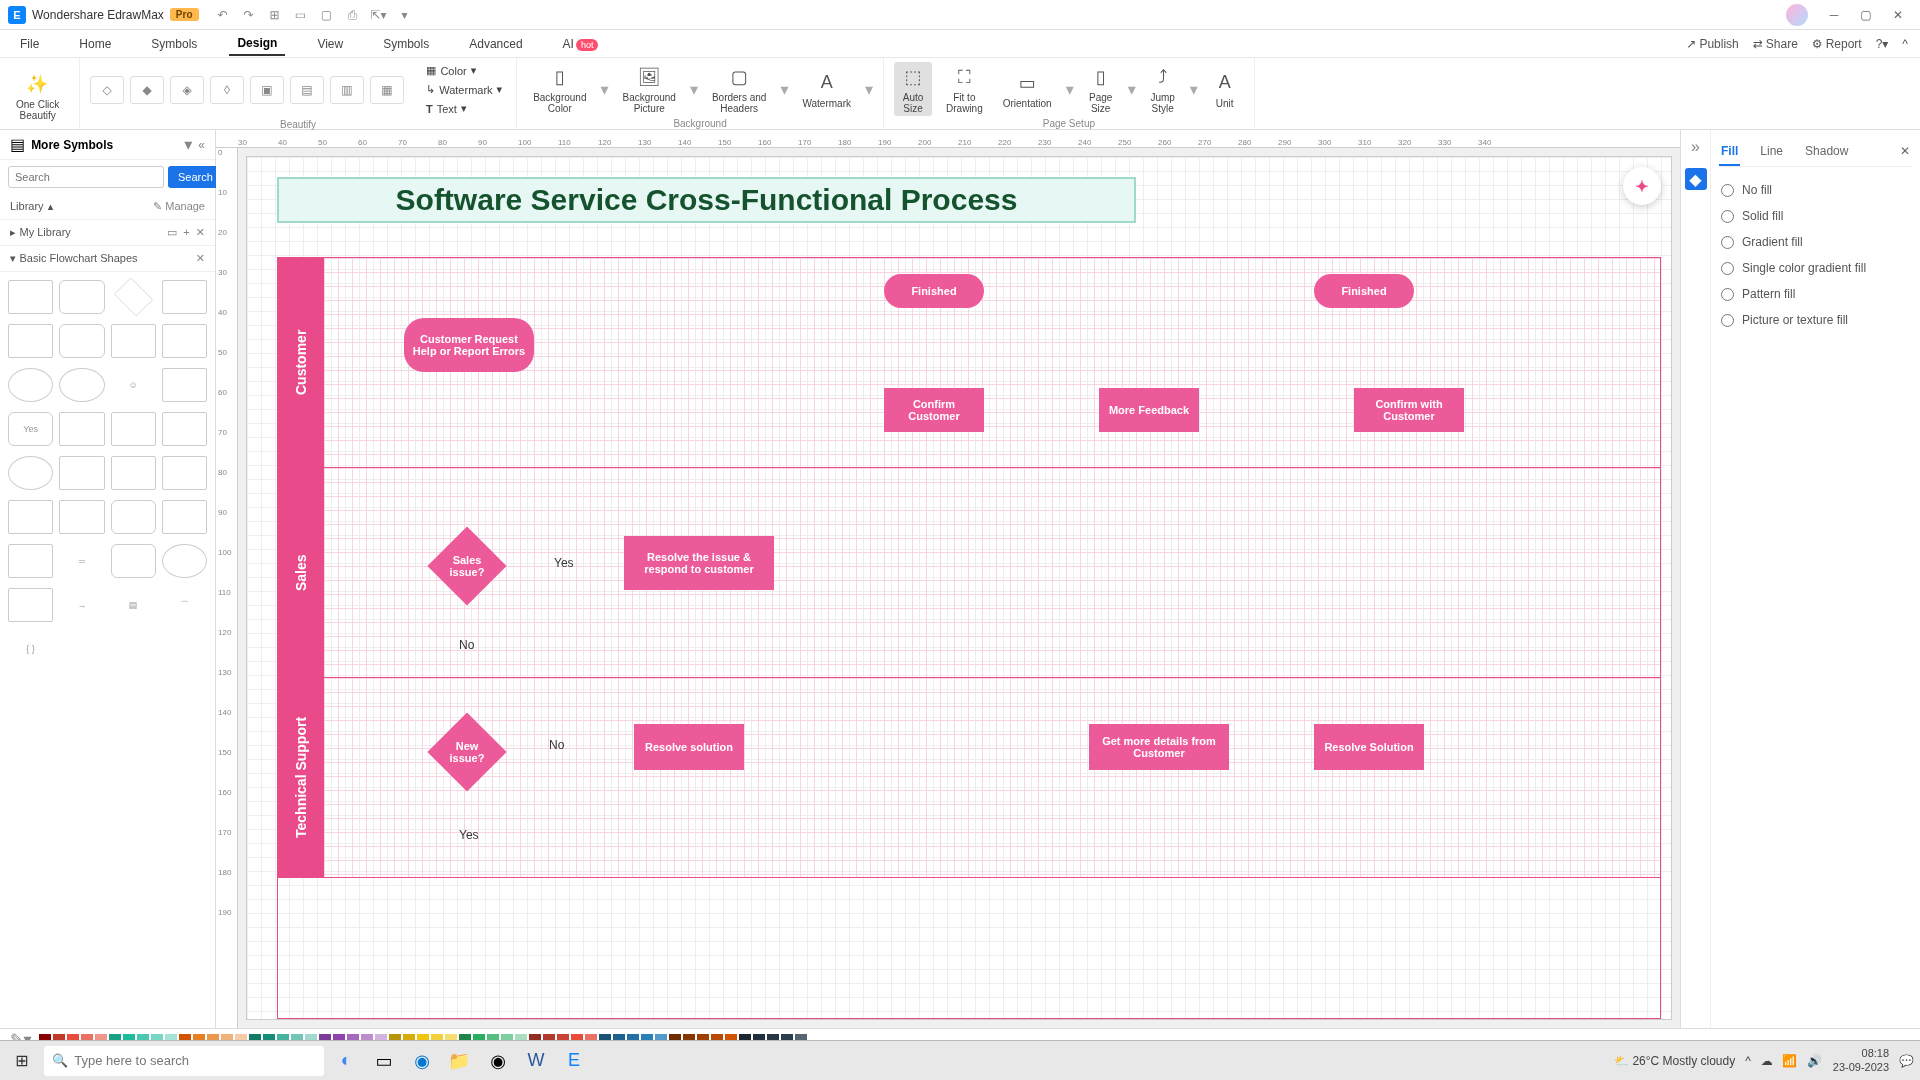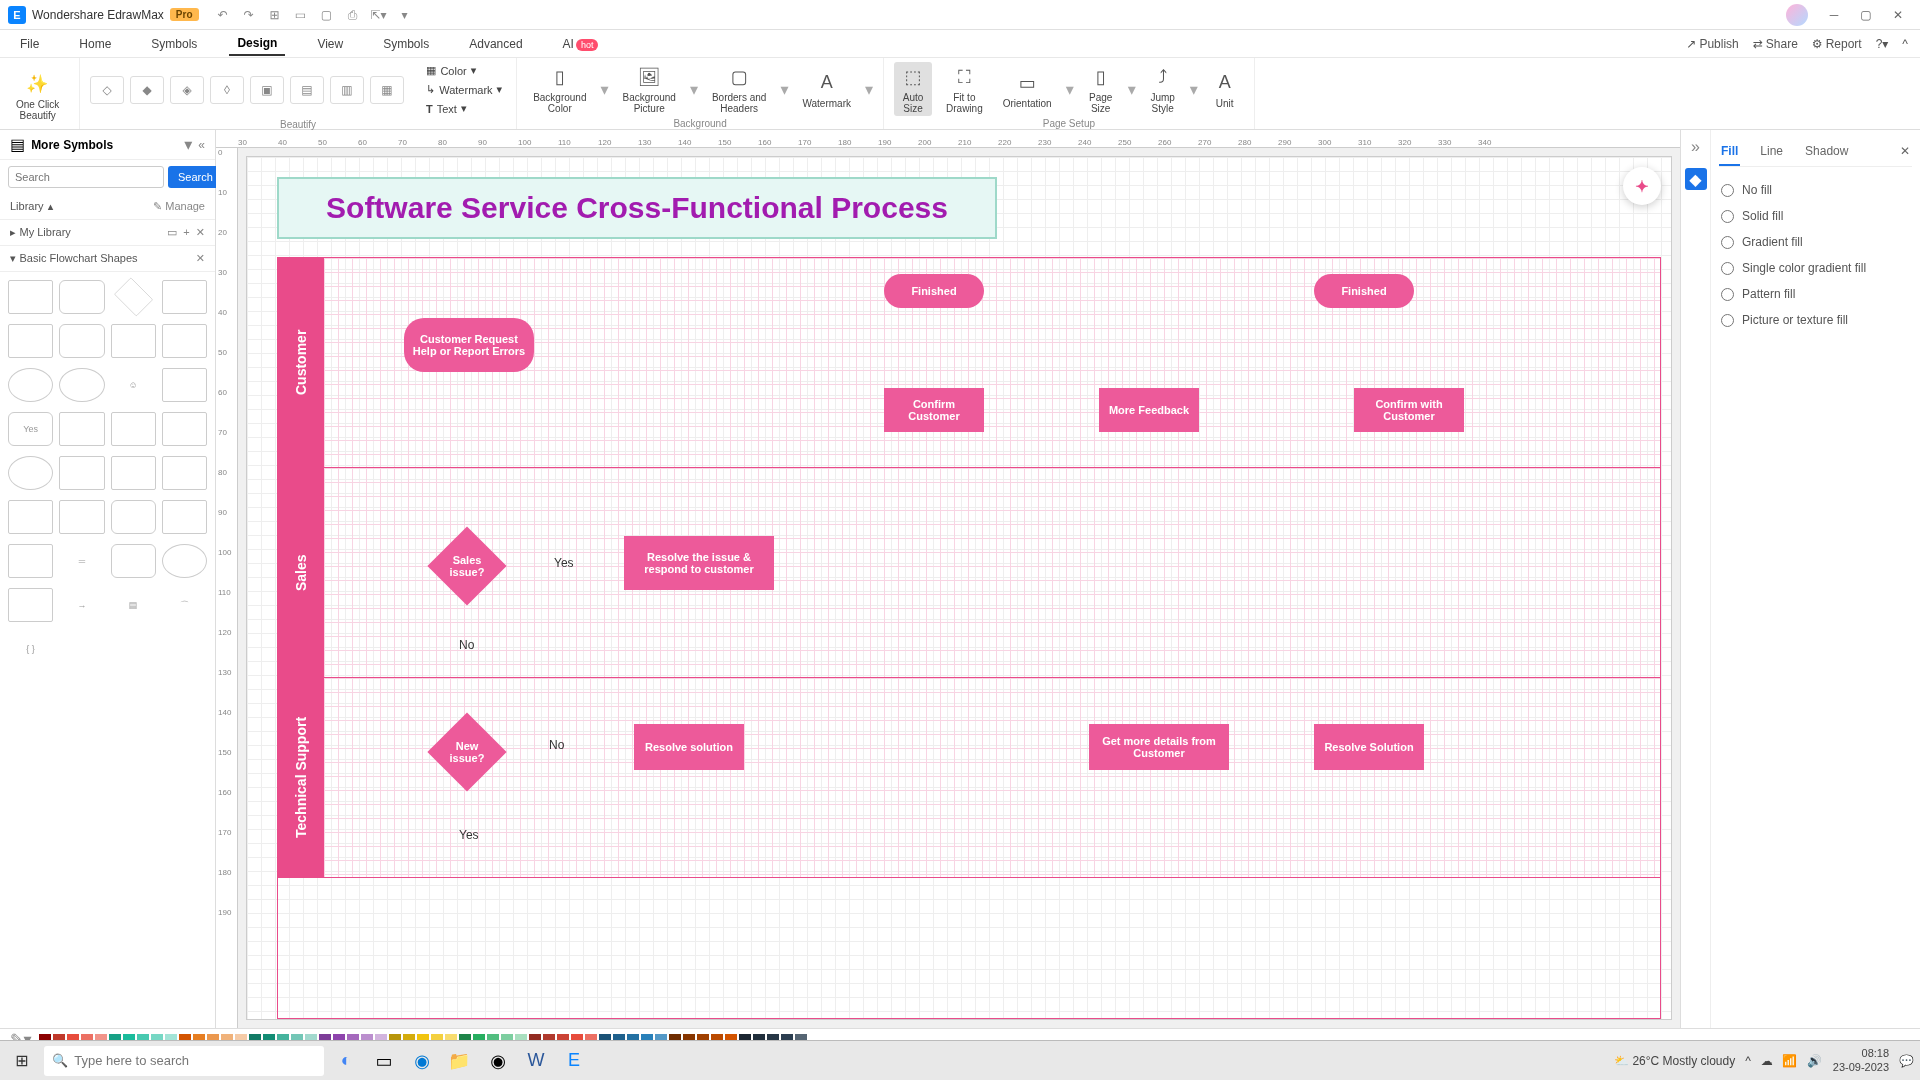--- a/index.html
+++ b/index.html
@@ -63,21 +63,21 @@
 
 .canvas-wrap { flex: 1; background: #f0f0f0; display: flex; flex-direction: column; position: relative; }
 .tab-strip { height: 32px; display: flex; align-items: center; padding: 4px 8px; }
 .tab-strip .tab { background: #fff; border: 1px solid #ddd; padding: 4px 40px 4px 12px; font-size: 12px; border-radius: 3px; }
 .ruler-h { height: 18px; background: #fff; border-bottom: 1px solid #ccc; font-size:8px; color:#888; display:flex; align-items:flex-end; overflow:hidden; padding-left:22px; }
 .ruler-h span { display:inline-block; width:40px; text-align:left; }
 .canvas-scroll { flex: 1; overflow: hidden; display:flex; }
 .ruler-v { width:22px; background:#fff; border-right:1px solid #ccc; font-size:8px; color:#888; display:flex; flex-direction:column; overflow:hidden; }
 .ruler-v span { height:40px; padding-left:2px; }
 .canvas { flex:1; background: #fff; background-image: linear-gradient(#eee 1px, transparent 1px), linear-gradient(90deg, #eee 1px, transparent 1px); background-size: 14px 14px; position: relative; margin: 8px; border:1px solid #ccc; }
-.diagram-title { position:absolute; top:20px; left:30px; width:720px; padding:12px; background:#e6f7f4; border:2px solid #9ed9c9; font-size:30px; font-weight:bold; text-align:center; color:#a21caf; }
+.diagram-title { position:absolute; top:20px; left:30px; width:859px; padding:4px; background:#e6f7f4; border:2px solid #9ed9c9; font-size:30px; font-weight:bold; text-align:center; color:#14532d; }
 .swimlane-container { position:absolute; top:100px; left:30px; right:10px; bottom:0; border:1px solid #e94b8a; }
 .lane { display:flex; border-bottom:1px solid #e94b8a; }
 .lane-label { width:46px; background:#e94b8a; color:#fff; display:flex; align-items:center; justify-content:center; writing-mode:vertical-rl; transform:rotate(180deg); font-size:14px; font-weight:bold; }
 .lane-body { flex:1; position:relative; background-image: linear-gradient(#f8d4e3 1px, transparent 1px), linear-gradient(90deg, #f8d4e3 1px, transparent 1px); background-size: 14px 14px; }
 .lane1 { height:210px; } .lane2 { height:210px; } .lane3 { height:200px; }
 .fshape { position:absolute; background:#ed5a9a; color:#fff; font-size:11px; font-weight:bold; display:flex; align-items:center; justify-content:center; text-align:center; padding:4px; }
 .fshape.pill { border-radius:20px; }
 .fshape.diamond2 { transform:rotate(45deg); }
 .fshape.diamond2 span { transform:rotate(-45deg); display:block; }
 .edge-label { position:absolute; font-size:12px; color:#333; }

